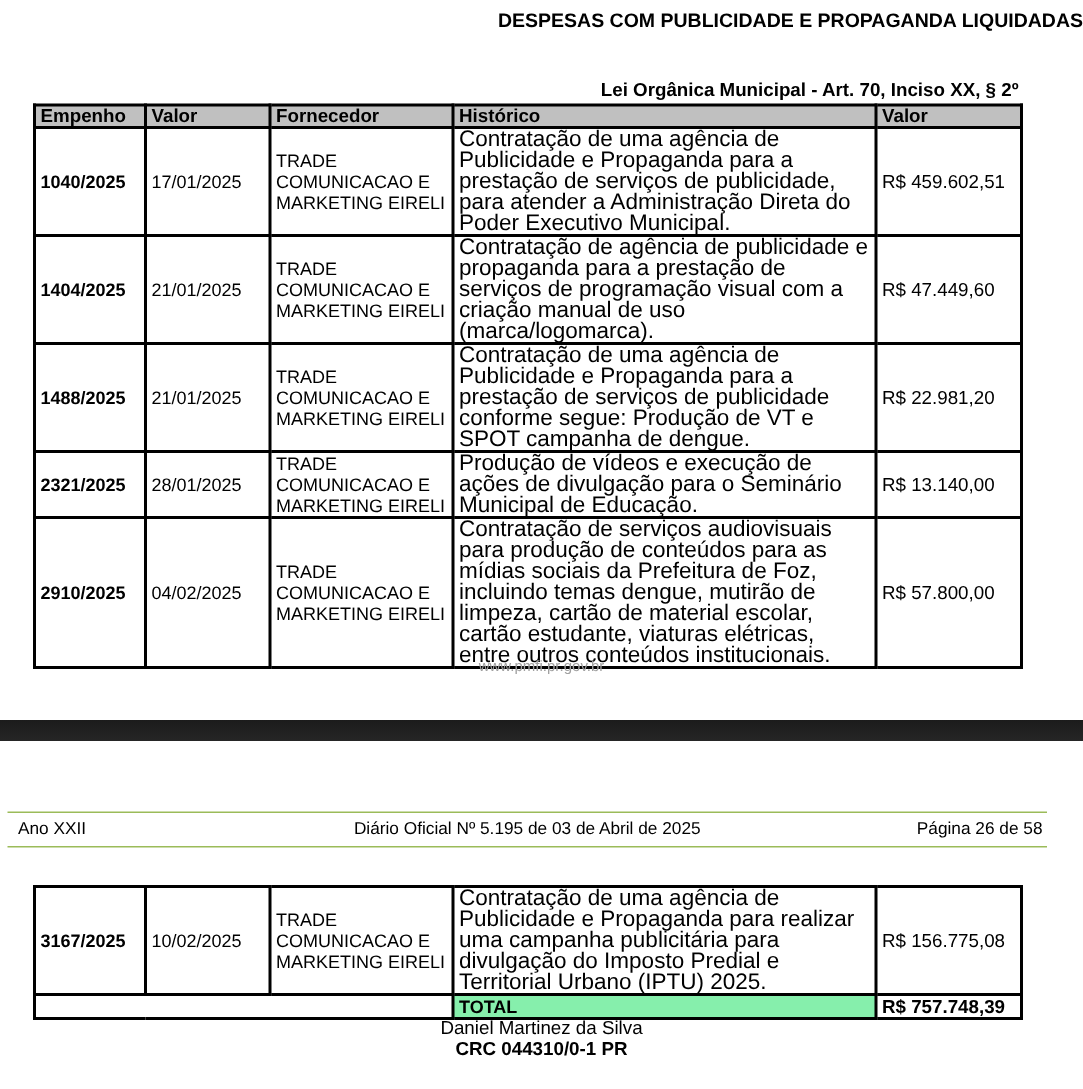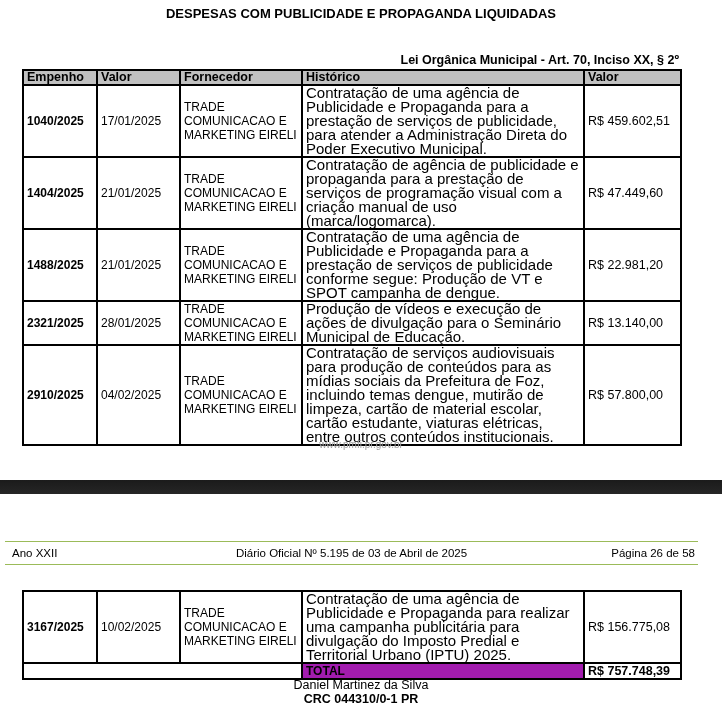--- a/index.html
+++ b/index.html
@@ -1,18 +1,18 @@
 <!DOCTYPE html>
 <html><head>
 <meta charset="utf-8">
 <style>
   html, body { margin: 0; padding: 0; background: #ffffff; }
   body { width: 722px; height: 726px; position: relative; overflow: hidden;
          font-family: "Liberation Sans", sans-serif; color: #000; }
-  .title { position: absolute; left: 0; width: 722px; top: 6px; text-align: center;
+  .title { position: absolute; left: 0; width: 722px; top: 6px; text-align: right;
            font-weight: bold; font-size: 13px; line-height: 15px; }
   .lei { position: absolute; right: 43px; top: 53px; font-weight: bold; font-size: 12.5px; line-height: 15px; }
   table.t { position: absolute; border-collapse: collapse; table-layout: fixed; font-size: 12px; }
   table.t td, table.t th { border: 2px solid #000; text-align: left; vertical-align: middle; padding: 0 3px; line-height: 14px; }
   table.t th { background: #c0c0c0; font-weight: bold; font-size: 12.5px; height: 13px; line-height: 13px; }
   #t1 { left: 22px; top: 69px; width: 658px; }
   #t2 { left: 22px; top: 590px; width: 658px; }
   .emp { font-weight: bold; }
   .hist { font-size: 15px; line-height: 14px; }
   .val { font-size: 12.5px; }
@@ -20,21 +20,21 @@
                color: #a0a0a0; font-size: 10px; }
   .darkbar { position: absolute; left: 0; top: 480px; width: 722px; height: 14px;
              background: linear-gradient(#1b1b1b, #262626); }
   .dheader { position: absolute; left: 5px; width: 693px; top: 541px; height: 22px;
              border-top: 1px solid #9bbb59; border-bottom: 1px solid #9bbb59;
              font-size: 11.5px; line-height: 22px; }
   .dheader .l { position: absolute; left: 7px; }
   .dheader .c { position: absolute; left: 0; width: 100%; text-align: center; }
   .dheader .r { position: absolute; right: 3px; }
   #t2 td.blank { border-right: 2px solid #000; }
-  #t2 td.totlbl { background: #a21caf; font-weight: bold; }
+  #t2 td.totlbl { background: #86efac; font-weight: bold; }
   #t2 td.totval { font-weight: bold; }
   .sign { position: absolute; left: 0; width: 722px; top: 678px; text-align: center; font-size: 12.5px; line-height: 14px; }
   .sign .b { font-weight: bold; }
 </style>
 </head>
 <body>
 
 <div class="title">
   <div>DESPESAS COM PUBLICIDADE E PROPAGANDA LIQUIDADAS</div>
 </div>

